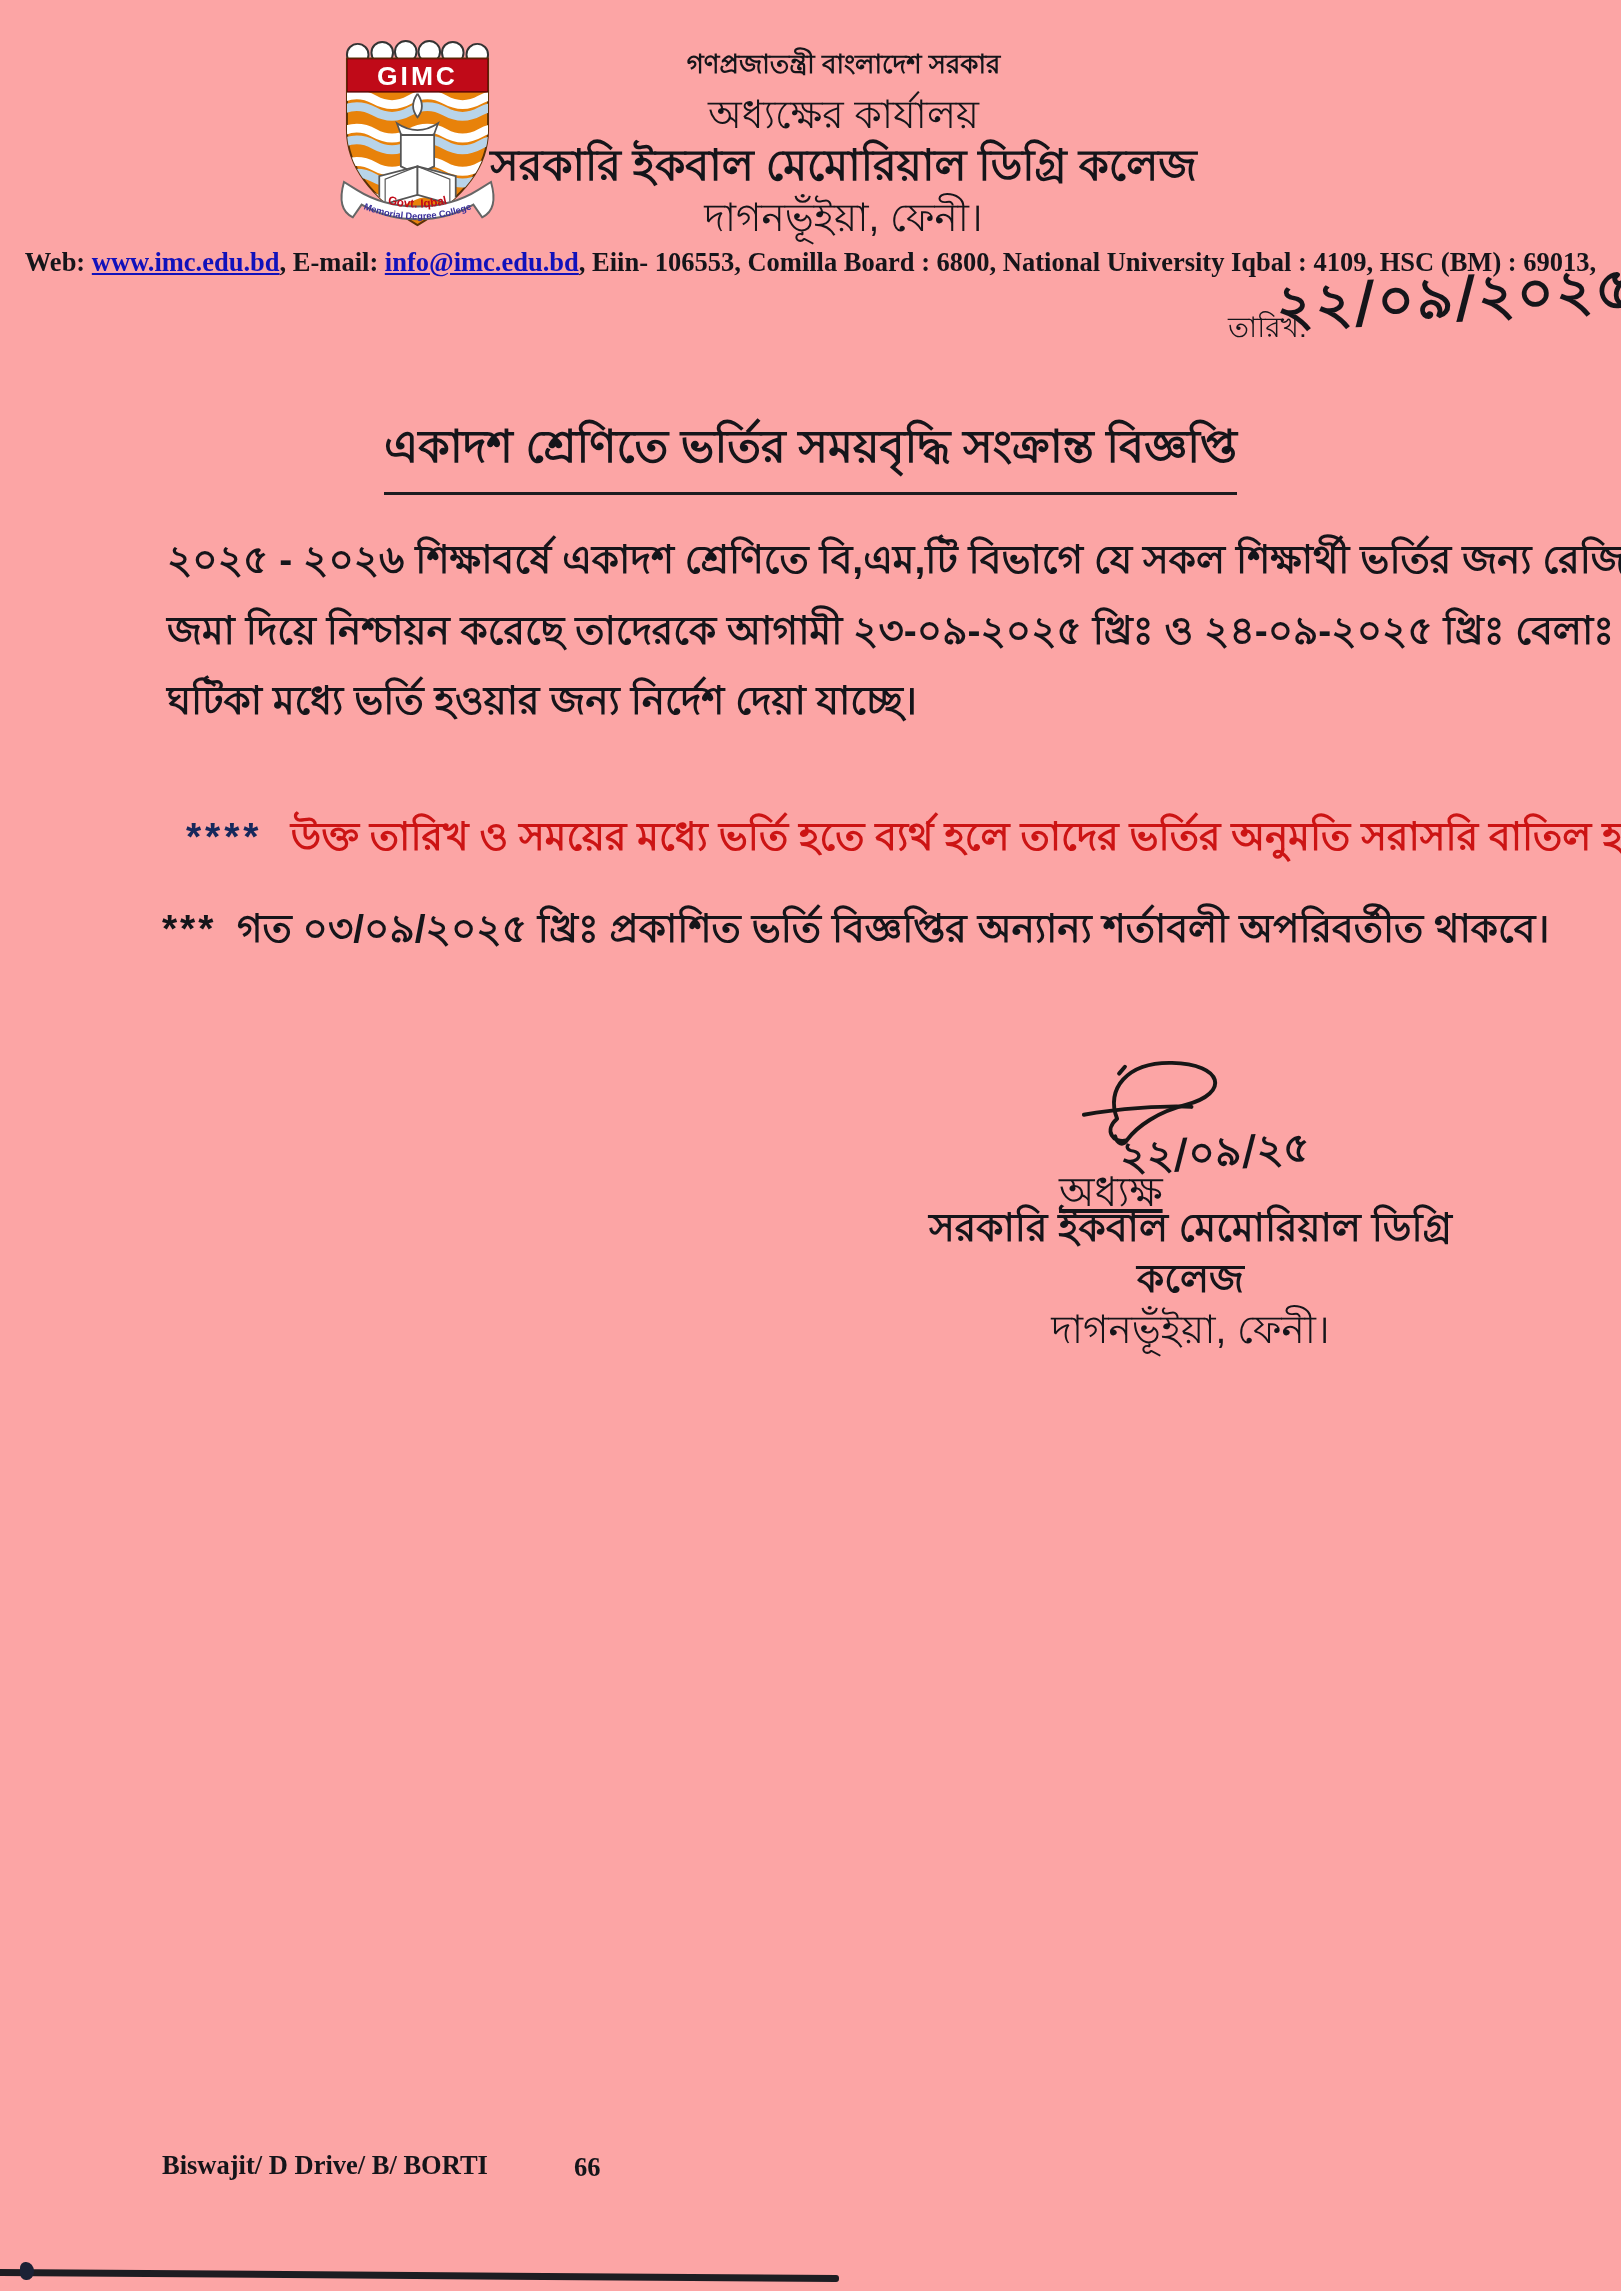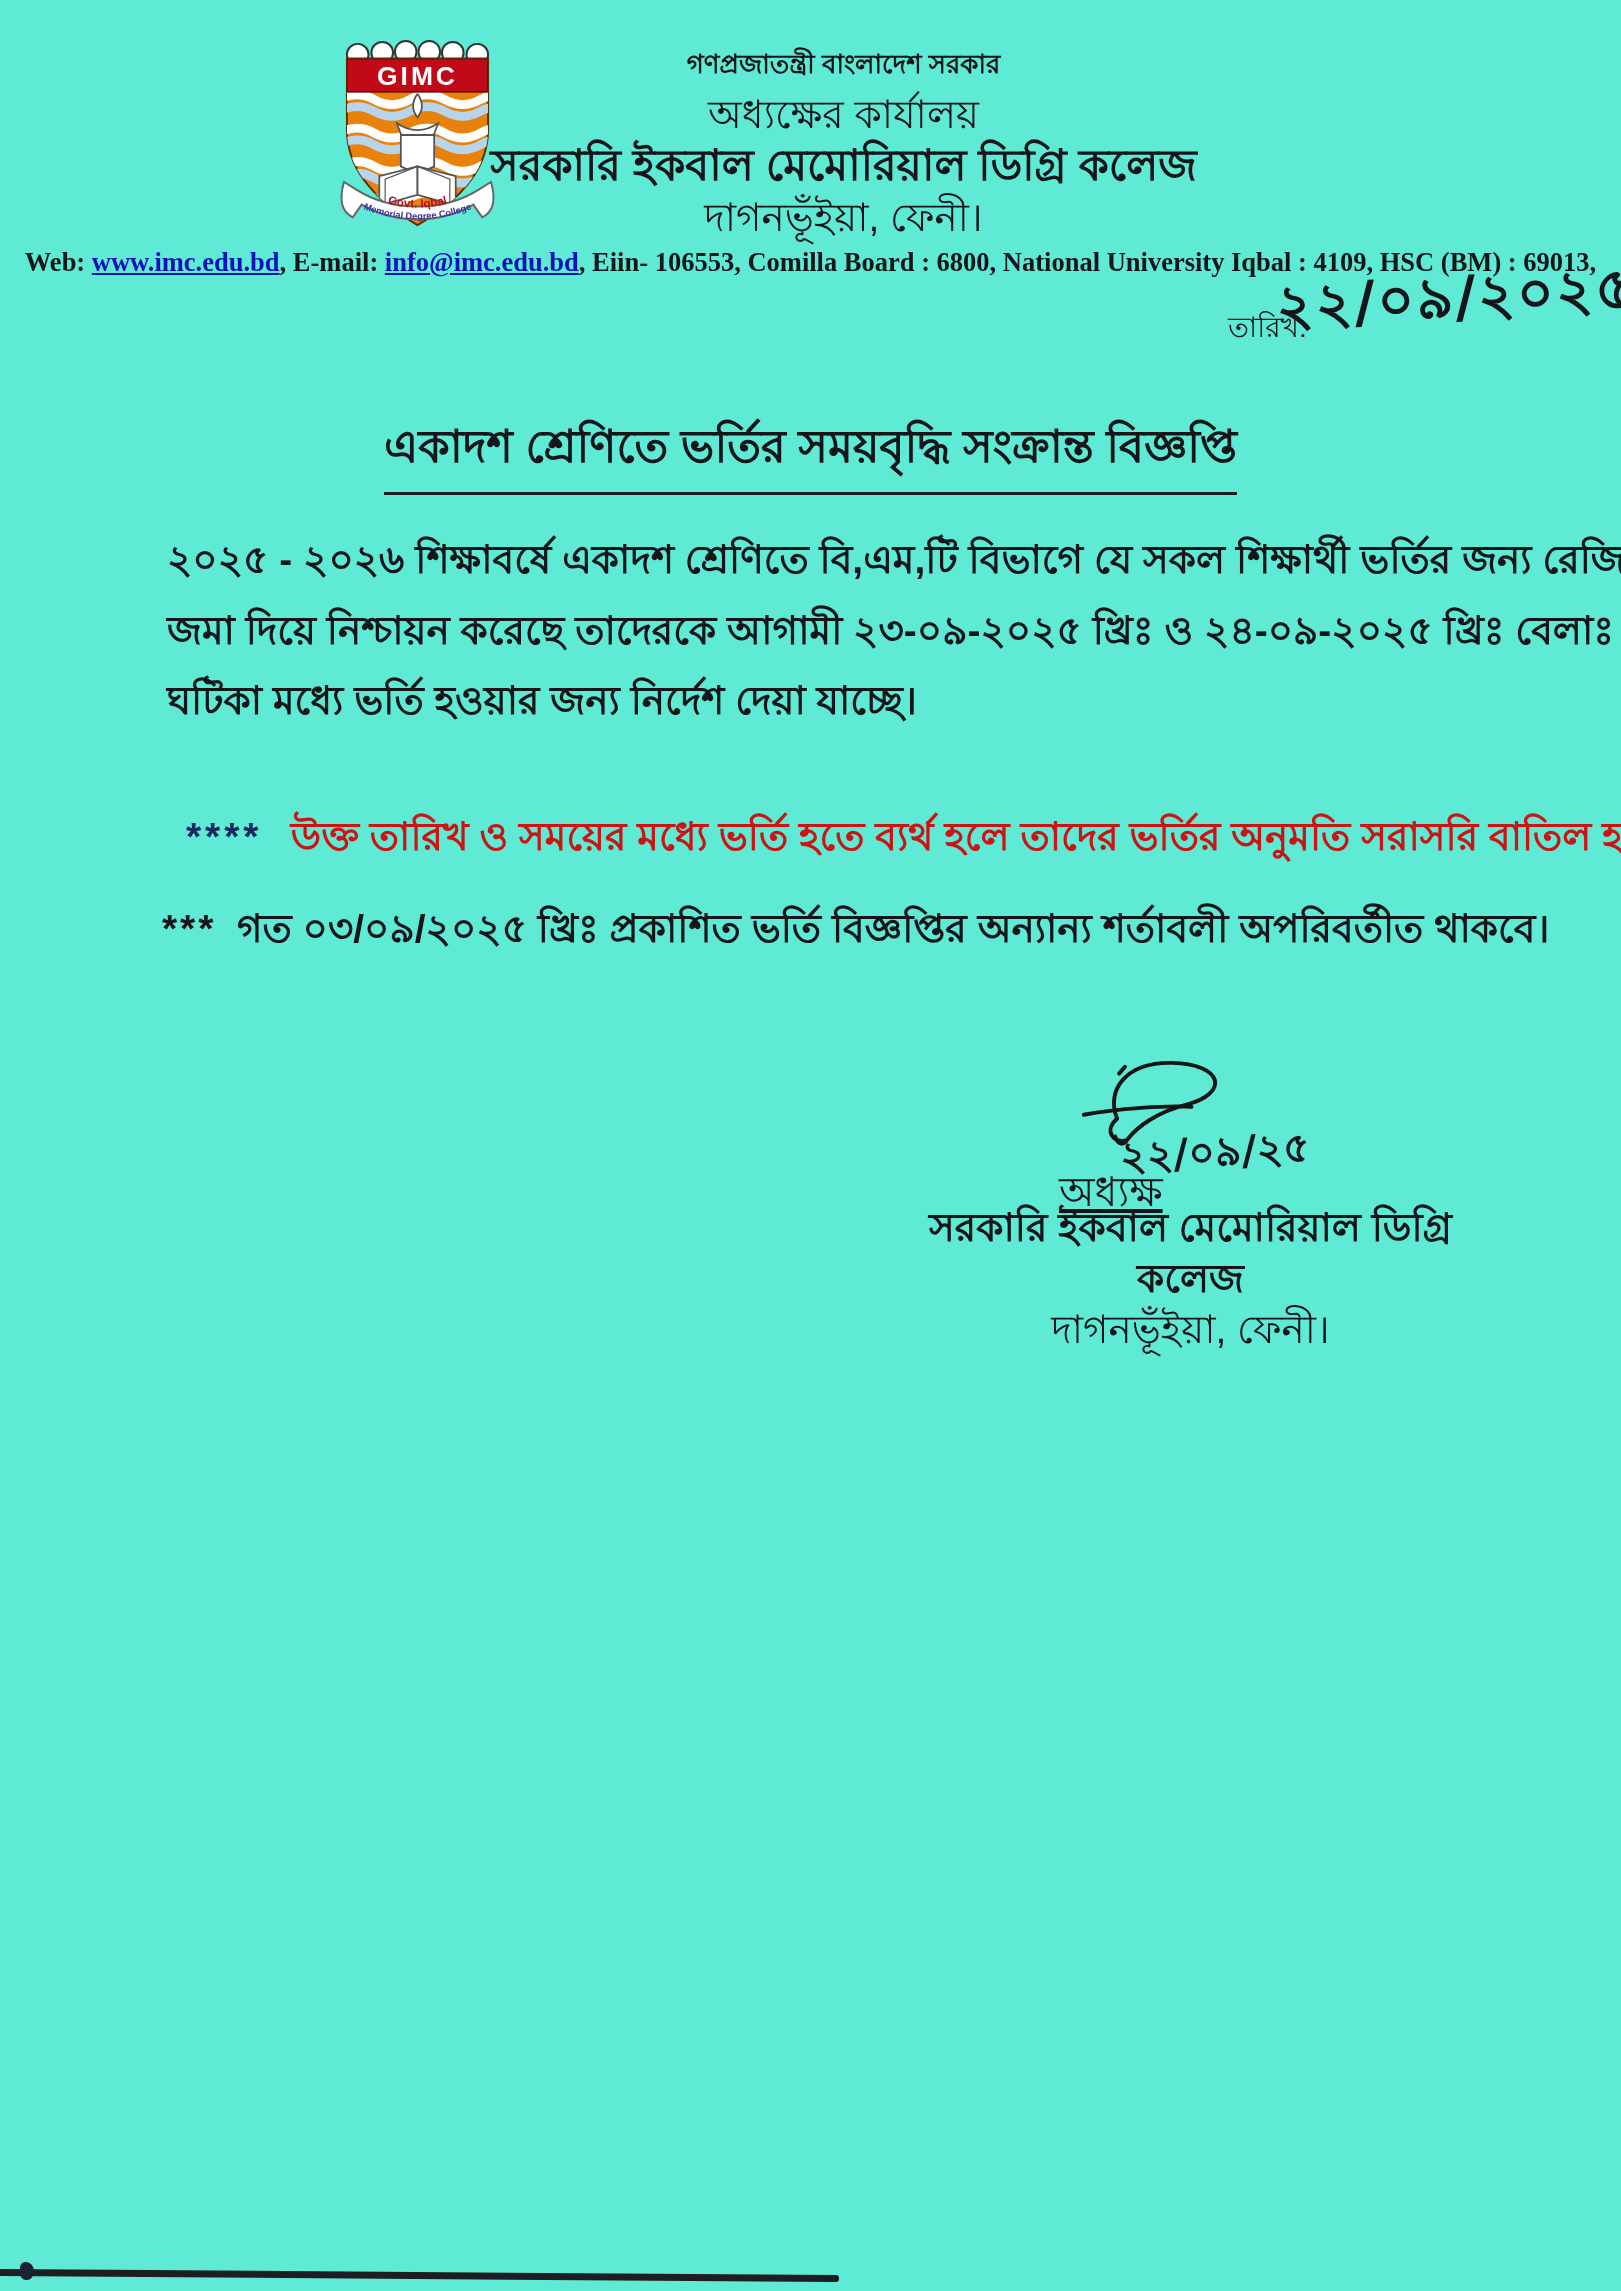--- a/index.html
+++ b/index.html
@@ -1,20 +1,20 @@
 <!DOCTYPE html>
 <html lang="bn"><head>
 <meta charset="utf-8">
 <style>
   html,body{margin:0;padding:0;background:#888;}
   .page{
     position:relative;
     width:1621px;height:2292px;
     margin:0 auto;
-    background:#5eead4;
+    background:#fca5a5;
     overflow:hidden;
     font-family:"Liberation Sans","DejaVu Sans",sans-serif;
     color:#15151a;
   }
   
   .logo{position:absolute;left:333px;top:37px;width:169px;height:196px;}
   .hdr{position:absolute;left:412px;top:39px;width:863px;text-align:center;}
   .hdr .l1{font-size:26px;line-height:51px;font-weight:bold;}
   .hdr .l2{font-size:39px;line-height:49px;}
   .hdr .l3{font-size:43px;line-height:53px;font-weight:bold;}
@@ -165,18 +165,22 @@
       <path d="M44,20 l6,-7"></path>
     </g>
   </svg>
   <div class="hand sig-date">২২/০৯/২৫</div>
   <div class="sig-role">অধ্যক্ষ</div>
   <div class="sig-org-wrap">
     <div class="sig-org">সরকারি ইকবাল মেমোরিয়াল ডিগ্রি কলেজ</div>
     <div class="sig-loc">দাগনভূঁইয়া, ফেনী।</div>
   </div>
 
+  <div class="footer">
+    <span>Biswajit/ D Drive/ B/ BORTI</span>
+    <span class="pageno">66</span>
+  </div>
 
   <div class="scan-edge"></div>
   <div class="scan-blob"></div>
 
 </div>
 
 
 </body></html>

